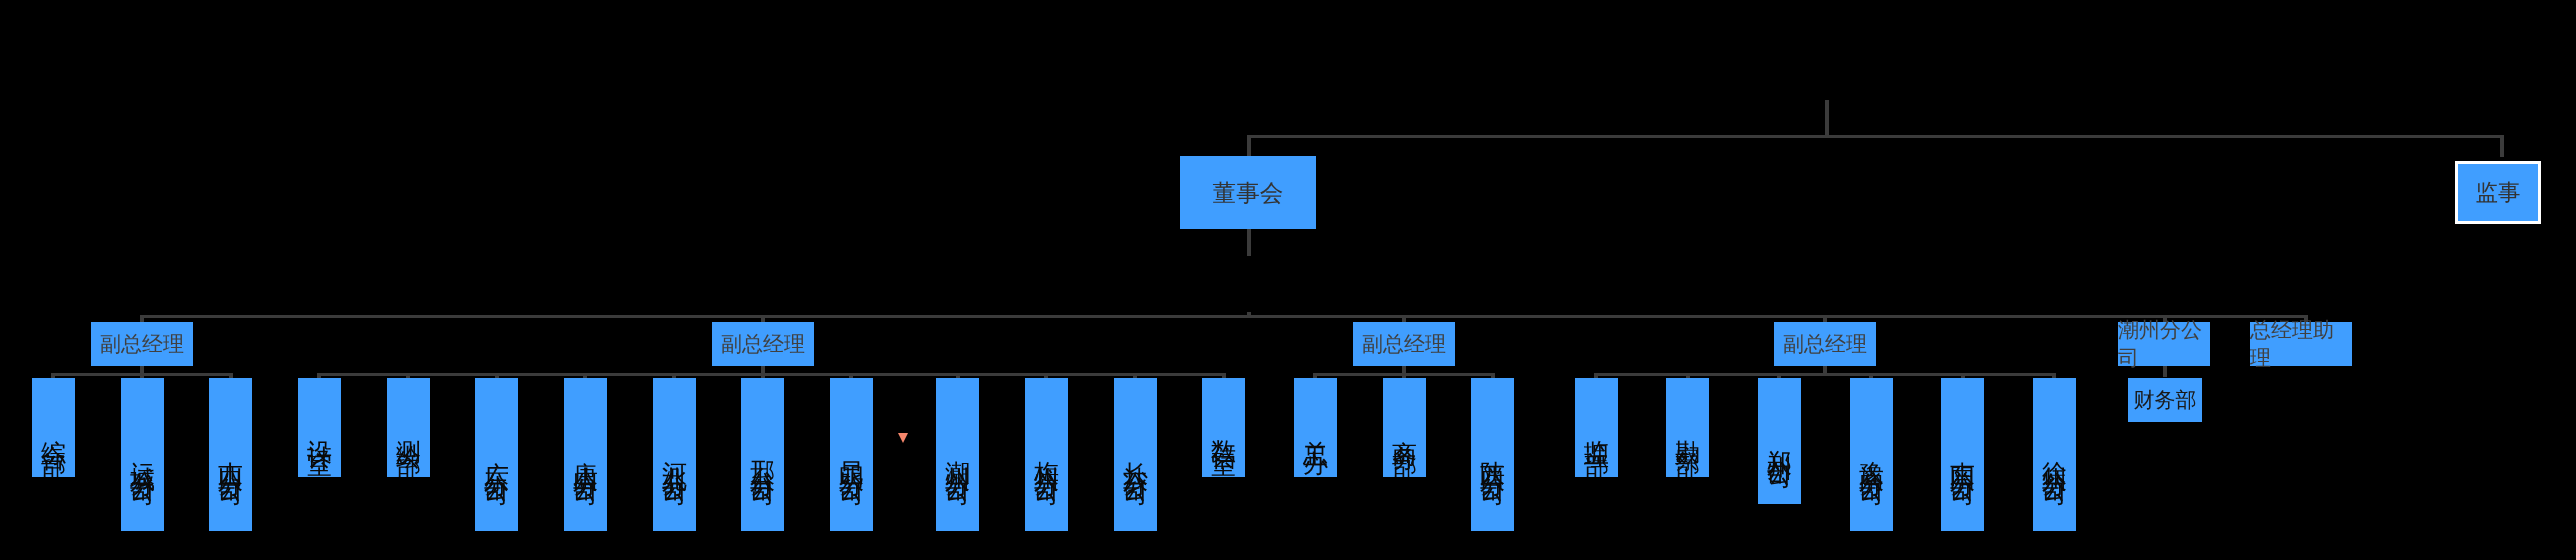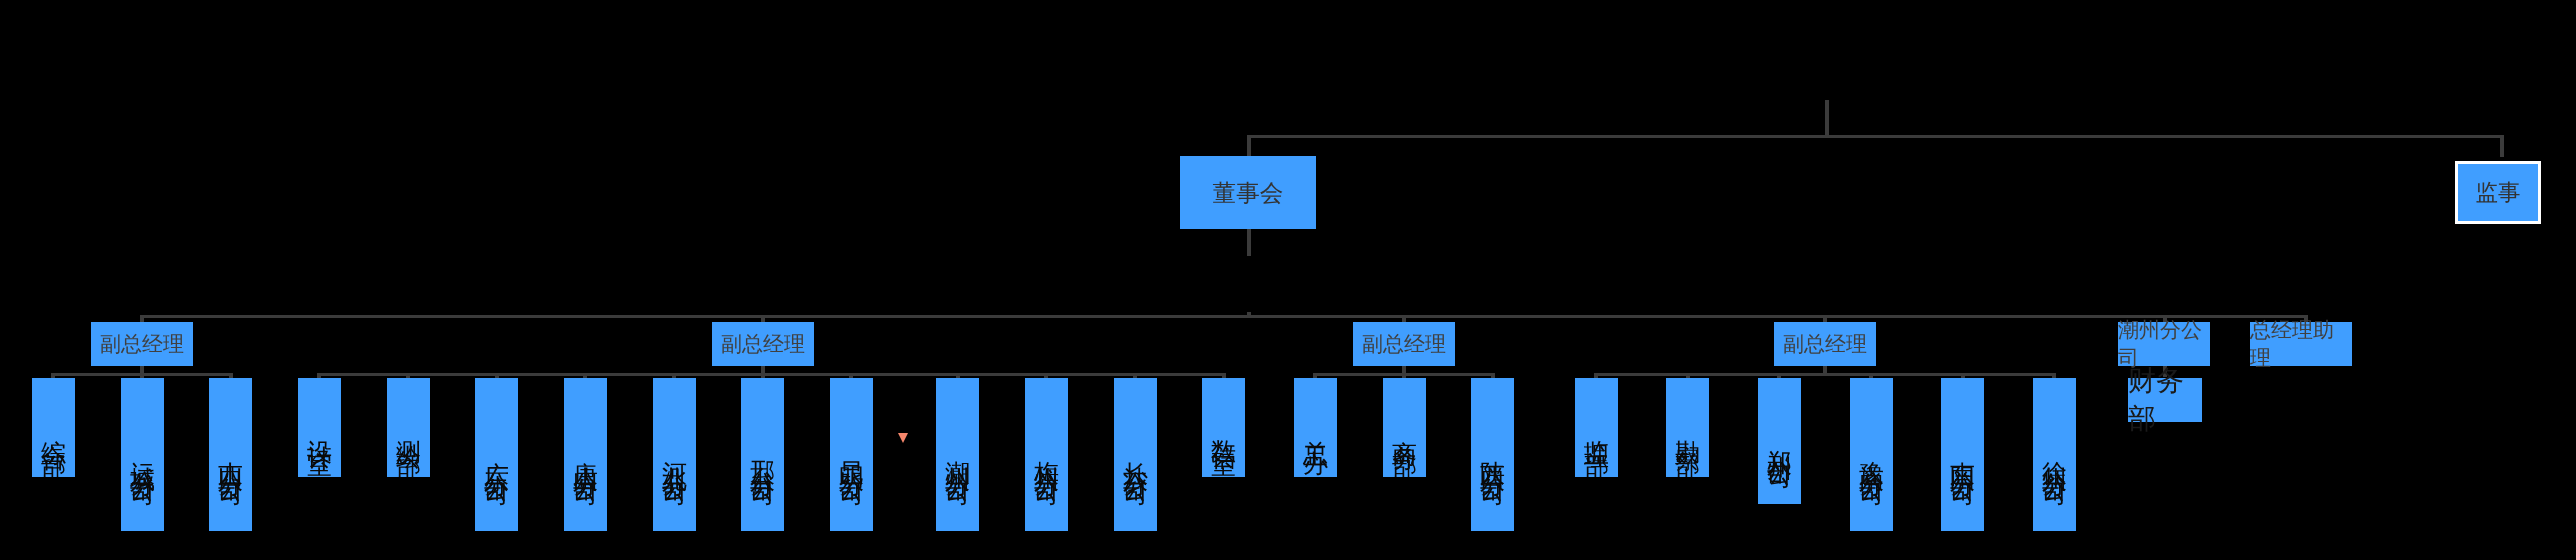--- a/index.html
+++ b/index.html
@@ -39,21 +39,21 @@
     writing-mode:vertical-rl;
     text-orientation:upright;
     font-size:25px;
     letter-spacing:5.3px;
     color:#0a0a0a;
     line-height:43px;
   }
   .h3{height:99px;}
   .h4{height:126px;}
   .h5{height:153px;}
-  .hbox{position:absolute;height:44px;font-size:28px;color:#1a1a1a;}
+  .hbox{position:absolute;height:44px;font-size:21px;color:#1a1a1a;}
   #collapse-marker{
     position:absolute;left:898px;top:433px;
     width:0;height:0;
     border-left:5.3px solid transparent;
     border-right:5.3px solid transparent;
     border-top:10.6px solid var(--marker);
   }
 </style>
 </head>
 <body>

